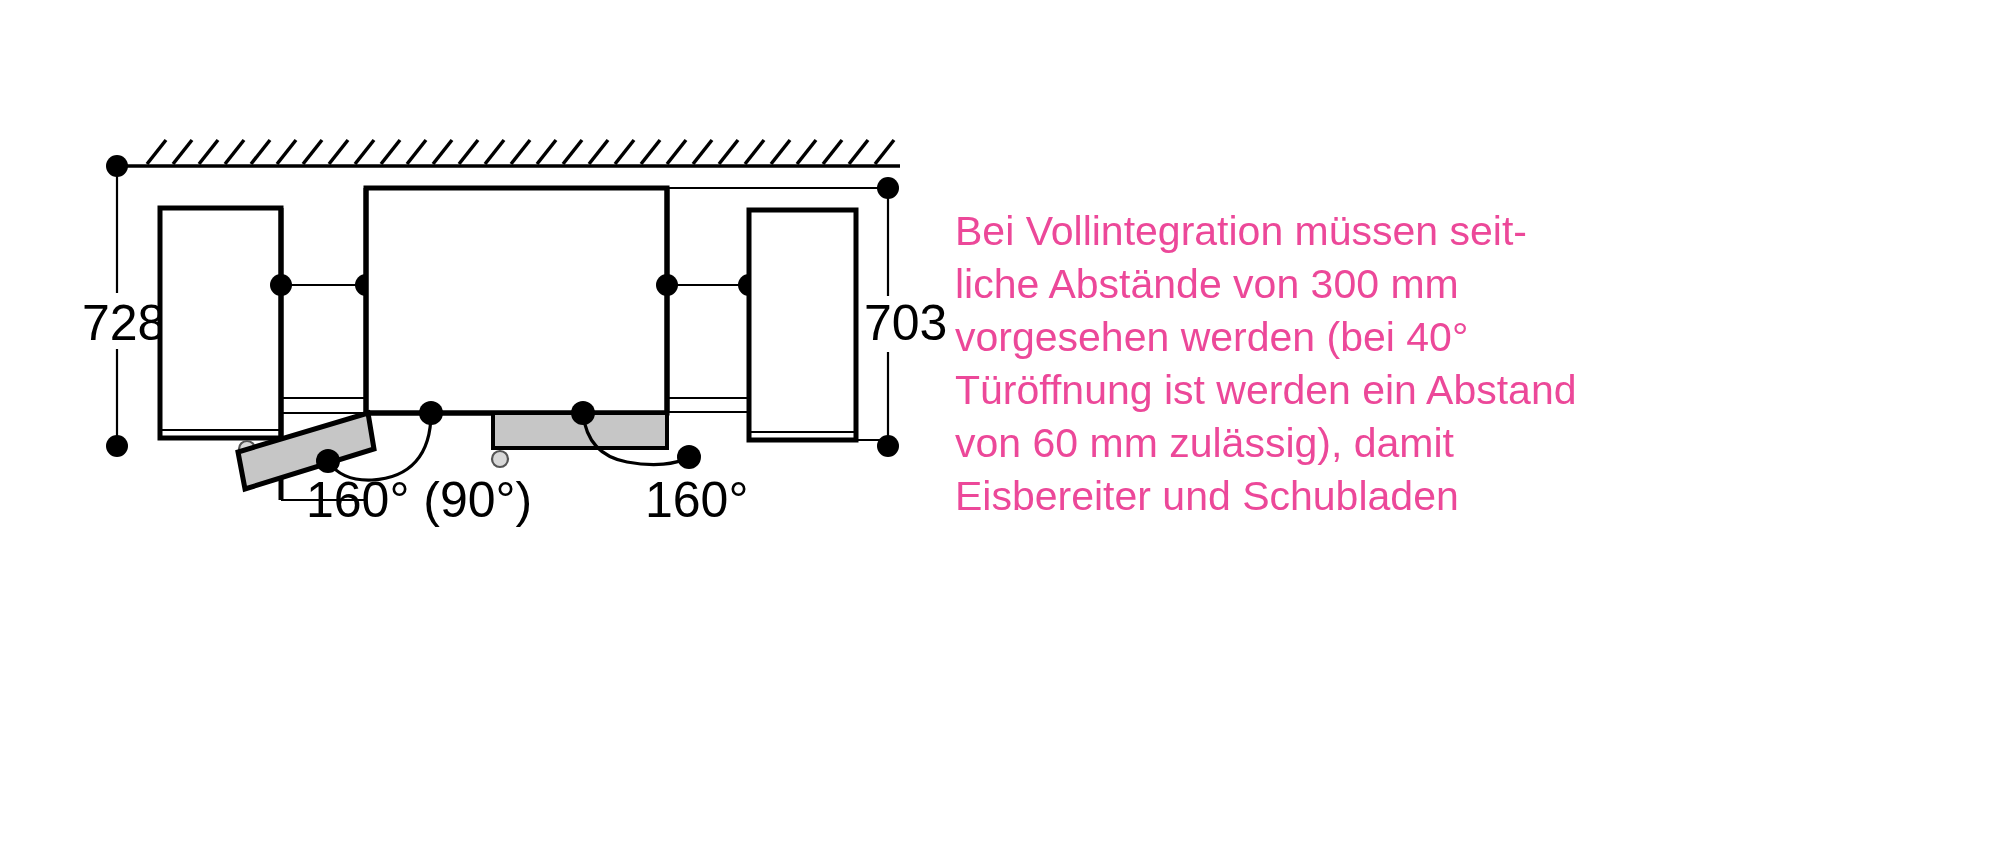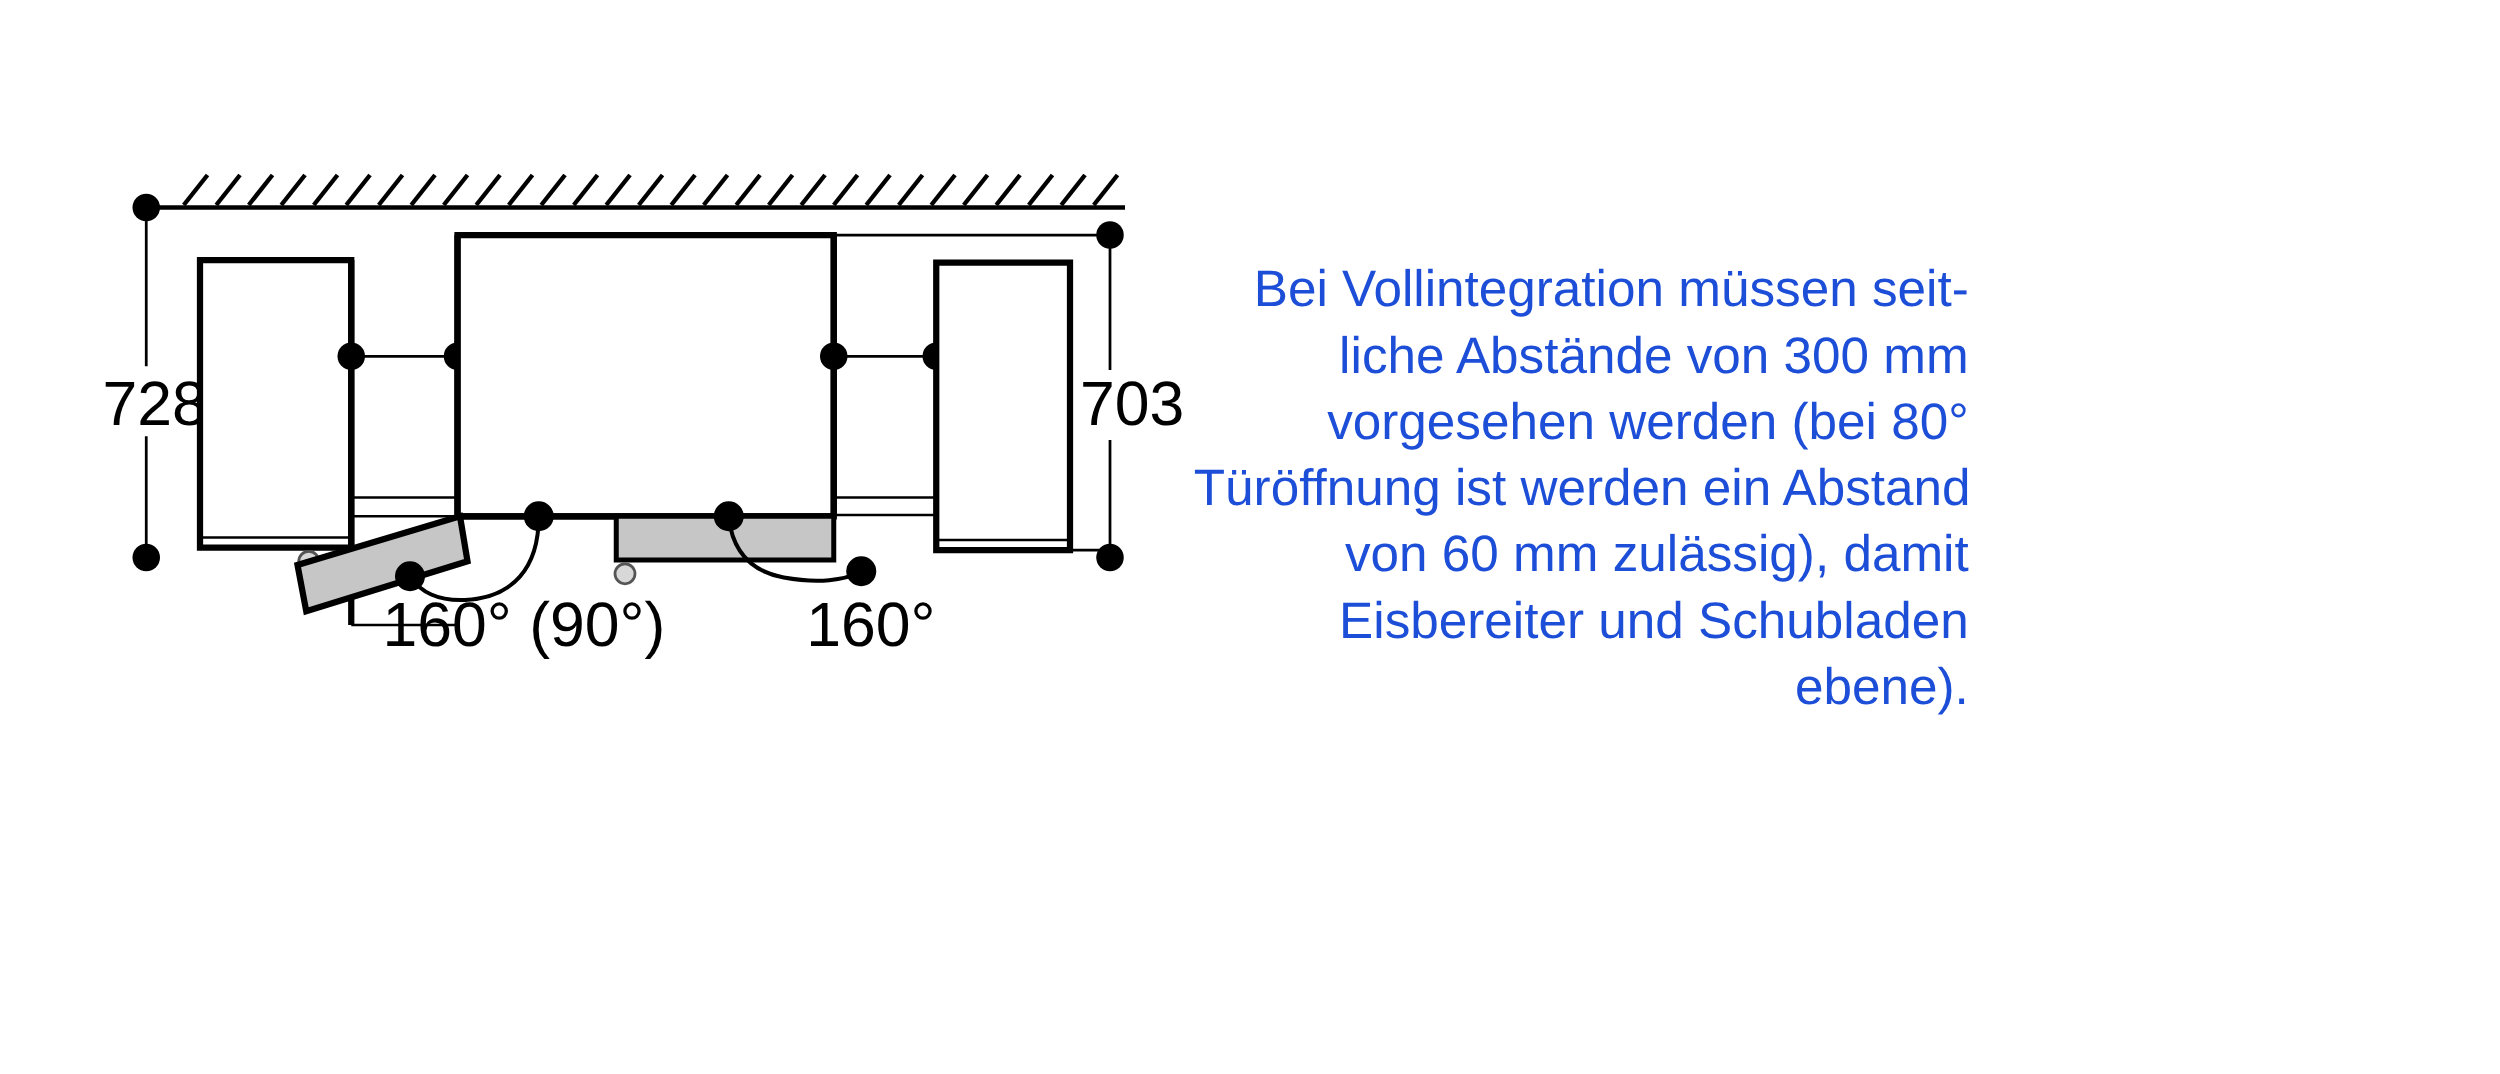--- a/index.html
+++ b/index.html
@@ -29,23 +29,22 @@
     height: 859px;
   }
   .note-block {
     position: absolute;
     left: 955px;
     top: 205px;
     width: 620px;
     font-size: 41px;
     line-height: 53px;
     letter-spacing: 0px;
-    color: #1d4ed8;
+    color: #ec4899;
     font-family: "Liberation Sans", sans-serif;
-    text-align: right;
   }
   .note-line {
     white-space: pre;
     display: block;
   }
 </style>
 </head>
 <body>
 
 <div id="page">
@@ -178,20 +177,19 @@
       <circle cx="888" cy="446" r="11" fill="#000"></circle>
       <rect x="862" y="296" width="86" height="56" fill="#ffffff"></rect>
       <text id="t-703" x="864" y="340" font-family="Liberation Sans, sans-serif" font-size="50" fill="#000">703</text>
     </g>
 
   </svg>
 
   <div class="note-block">
     <span class="note-line">Bei Vollintegration müssen seit-</span>
     <span class="note-line">liche Abstände von 300 mm</span>
-    <span class="note-line">vorgesehen werden (bei 80°</span>
+    <span class="note-line">vorgesehen werden (bei 40°</span>
     <span class="note-line">Türöffnung ist werden ein Abstand</span>
     <span class="note-line">von 60 mm zulässig), damit</span>
     <span class="note-line">Eisbereiter und Schubladen</span>
-    <span class="note-line">ebene).</span>
   </div>
 
 </div>
 
 </body></html>

